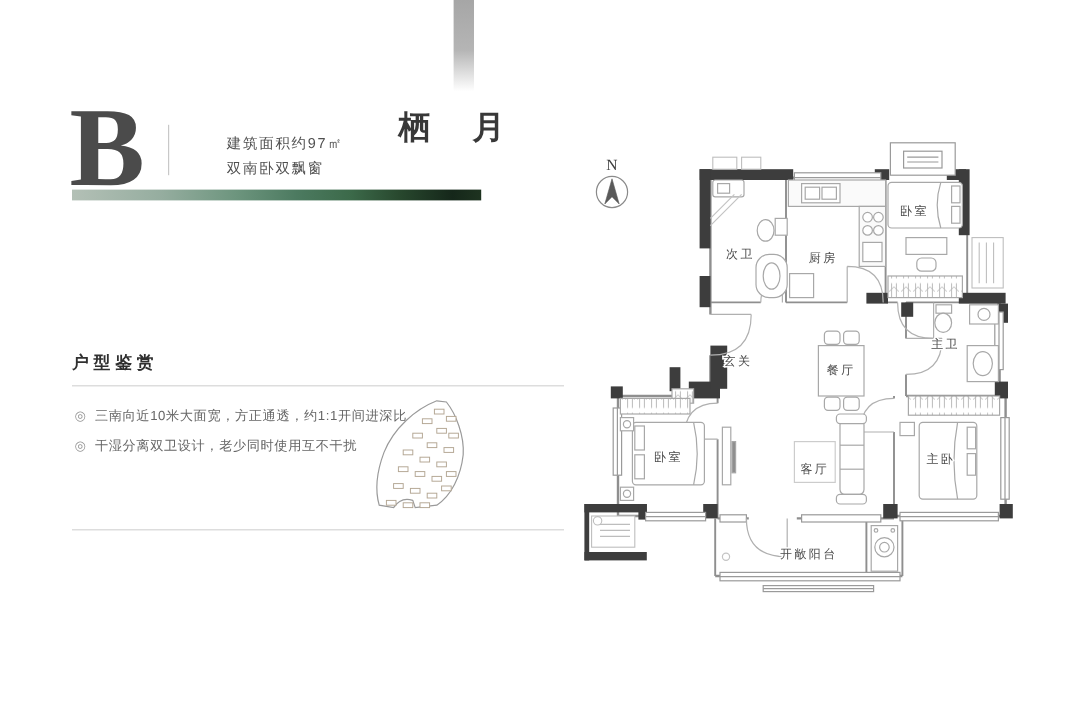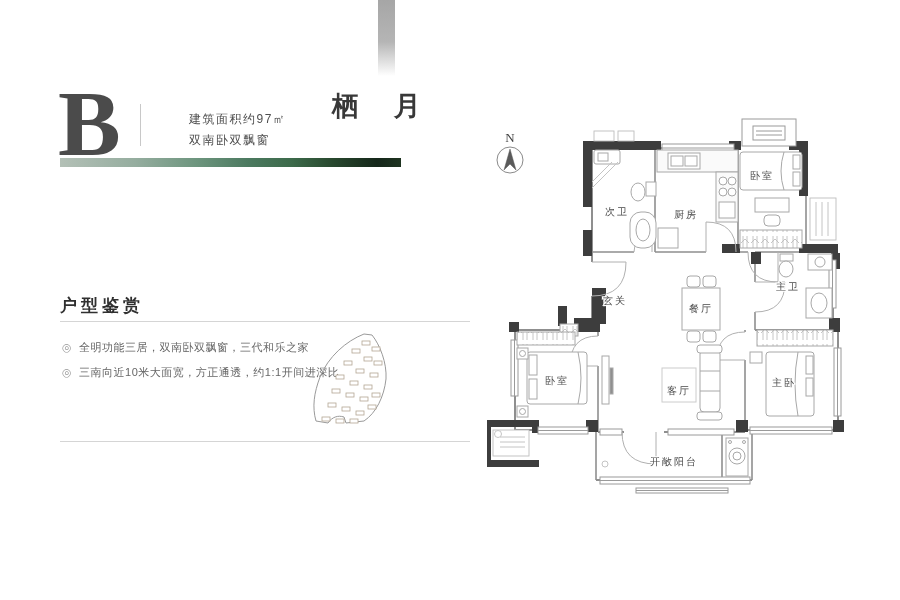--- a/index.html
+++ b/index.html
@@ -14,21 +14,21 @@
   .specs{left:153px;top:109px;font-size:12px;line-height:21px;letter-spacing:1.5px;color:#4f4f4f;margin-left:36px;}
   .plan-title{left:332px;top:88px;font-family:"Liberation Serif","DejaVu Serif",serif;
               font-size:27px;font-weight:600;color:#383838;letter-spacing:14px;white-space:nowrap;text-align:center;}
   .vbar{left:378px;top:0;width:17px;height:76px;
         background:linear-gradient(#a6a6a6,#b5b5b5 55%,rgba(195,195,195,0));}
   .hbar{left:60px;top:158px;width:341px;height:9px;
         background:linear-gradient(90deg,#b3c0b6,#95ad9f 22%,#6d957e 40%,#4c7a60 55%,#3c6a4a 68%,#28482e 80%,#15271a 93%,#1e3320);}
 
   
   .section-heading{left:60px;top:294px;font-family:"Liberation Serif","DejaVu Serif",serif;
-                   font-size:17px;font-weight:bold;color:#303030;letter-spacing:4px;}
+                   font-size:14px;font-weight:bold;color:#303030;letter-spacing:4px;}
   .rule{height:1px;background:#d5d5d5;}
   .rule1{left:60px;top:321px;width:410px;}
   .rule2{left:60px;top:441px;width:410px;}
   .bullets{left:62px;top:341px;width:260px;}
   .bullet{font-size:11px;line-height:12px;color:#666;margin-bottom:13px;letter-spacing:0.5px;
           white-space:nowrap;}
   .bullet .mk{color:#979797;margin-right:7px;font-size:11px;}
 
   .siteplan{left:306px;top:331px;}
   .floorplan{left:487px;top:105px;}
@@ -50,22 +50,22 @@
 </div>
 <div class="abs plan-title">栖 月</div>
 <div class="abs vbar"></div>
 <div class="abs hbar"></div>
 
 <div class="abs section-heading">户型鉴赏</div>
 <div class="abs rule rule1"></div>
 <div class="abs rule rule2"></div>
 
 <div class="abs bullets">
-  <div class="bullet"><span class="mk">◎</span><span>全明功能三居，双南卧双飘窗，三代和乐之家</span></div>
   <div class="bullet"><span class="mk">◎</span><span>三南向近10米大面宽，方正通透，约1:1开间进深比</span></div>
+  <div class="bullet"><span class="mk">◎</span><span>干湿分离双卫设计，老少同时使用互不干扰</span></div>
 </div>
 
 <svg class="abs siteplan" width="94" height="97" viewBox="0 0 94 97">
   <g fill="none" stroke="#9a9a9a" stroke-width="1">
     <path d="M 58,3 C 40,10 22,26 14,46 C 8,62 6,76 10,90 L 22,92 C 26,86 32,84 38,86 L 40,92 L 58,90 C 70,82 78,66 80,48 C 81,32 74,14 66,4 Z"></path>
   </g>
   <g fill="#ffffff" stroke="#b3a693" stroke-width="0.8">
     <rect x="56" y="10" width="8" height="4"></rect>
       <rect x="66" y="16" width="8" height="4"></rect>
     <rect x="46" y="18" width="8" height="4"></rect>

